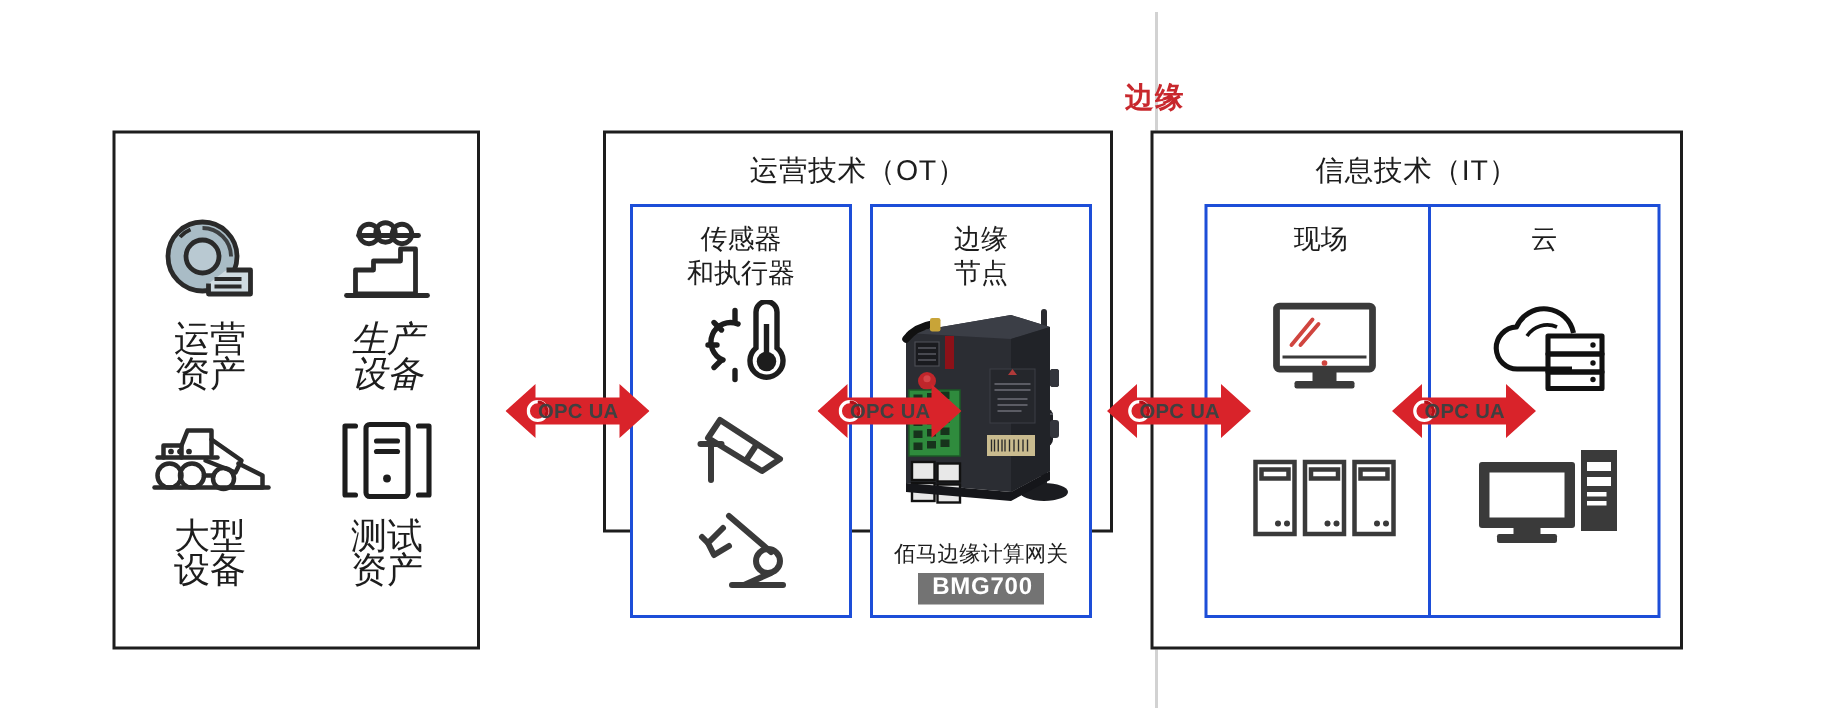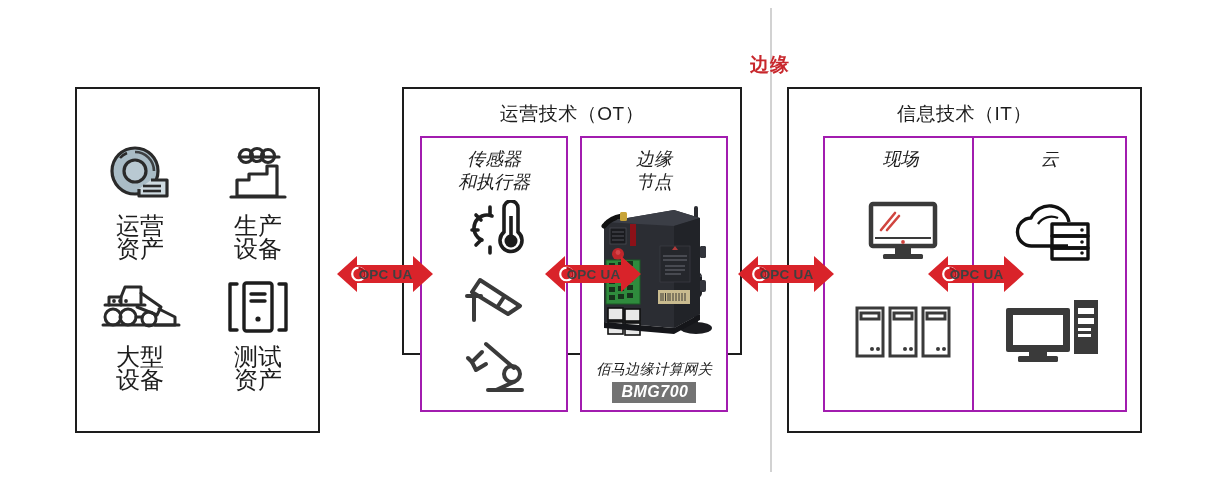--- a/index.html
+++ b/index.html
@@ -43,29 +43,28 @@
     position: absolute;
     left: 0; right: 0;
     text-align: center;
     font-size: 19px;
     color: #1d1d1d;
     letter-spacing: 0.5px;
     white-space: nowrap;
   }
   #panel-iiot { left: 75px;  top: 87px; width: 245px; height: 346px; }
   #panel-ot   { left: 402px; top: 87px; width: 340px; height: 268px; }
-  #panel-it   { left: 787px; top: 87px; width: 355px; height: 346px; }
+  #panel-it   { left: 767px; top: 87px; width: 355px; height: 346px; }
 
   
   .subbox {
     position: absolute;
-    border: 2px solid #a21caf;
+    border: 2px solid #1d4ed8;
     background: #fff;
     box-sizing: border-box;
-    font-style: italic;
   }
   .subbox-title {
     position: absolute;
     left: 0; right: 0; top: 10px;
     text-align: center;
     font-size: 18px;
     line-height: 23px;
     color: #1d1d1d;
     white-space: pre-line;
   }
@@ -150,21 +149,21 @@
           <circle cx="30" cy="27" r="11" fill="#b9c9d2" stroke="#2a2a2a" stroke-width="3.2"></circle>
           <path d="M46 36 L62 36 L62 52 L34 52 L34 45" fill="#cfdbe1" stroke="#2a2a2a" stroke-width="3.2" stroke-linejoin="round"></path>
           <line x1="38" y1="42" x2="56" y2="42" stroke="#2a2a2a" stroke-width="2.6"></line>
           <line x1="38" y1="47" x2="56" y2="47" stroke="#2a2a2a" stroke-width="2.6"></line>
         </svg>
       </span>
       <div class="cell-label">运营
 资产</div>
     </div>
 
-    <div class="cell" style="left:126px; top:55px; width:110px;">
+    <div class="cell" style="left:126px; top:55px; width:110px;font-style:italic;">
       <span class="icon-wrap">
         <svg width="70" height="62" viewBox="0 0 70 62">
           <g fill="none" stroke="#2a2a2a" stroke-width="3.2" stroke-linejoin="round" stroke-linecap="round">
             <circle cx="23" cy="12" r="6.5"></circle>
             <circle cx="34" cy="11" r="6.5"></circle>
             <circle cx="45" cy="12" r="6.5"></circle>
             <path d="M16 13 h40"></path>
             <path d="M14 52 L14 36 L26 36 L26 30 L44 30 L44 22 L54 22 L54 52 Z"></path>
             <path d="M8 53 h54"></path>
           </g>

